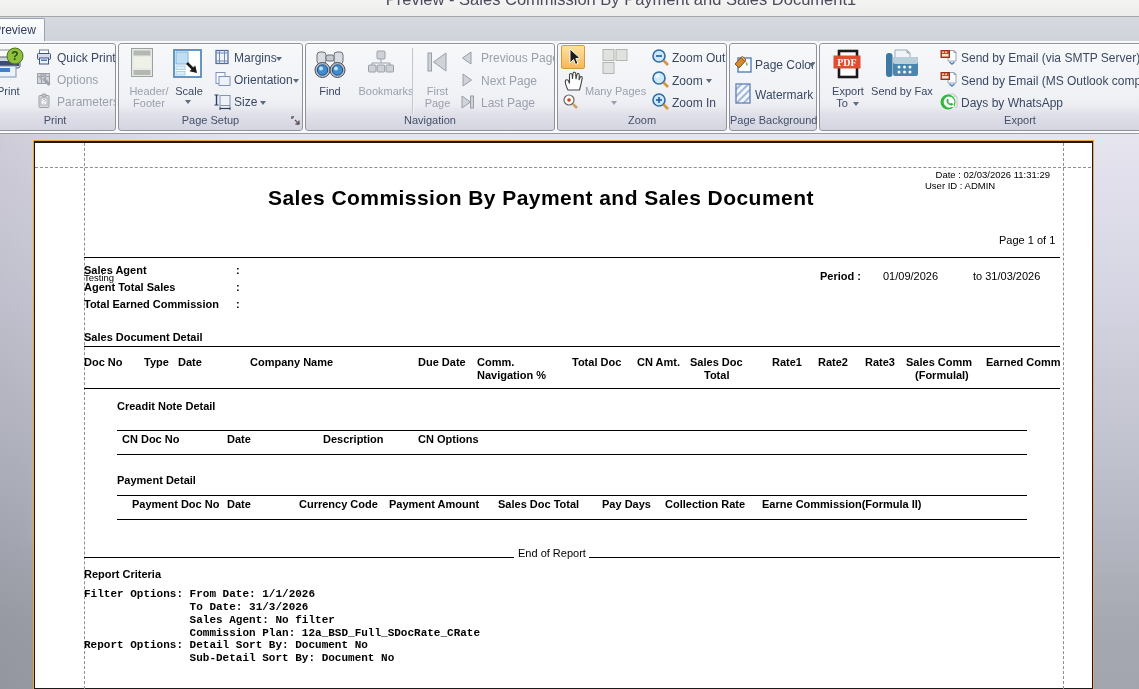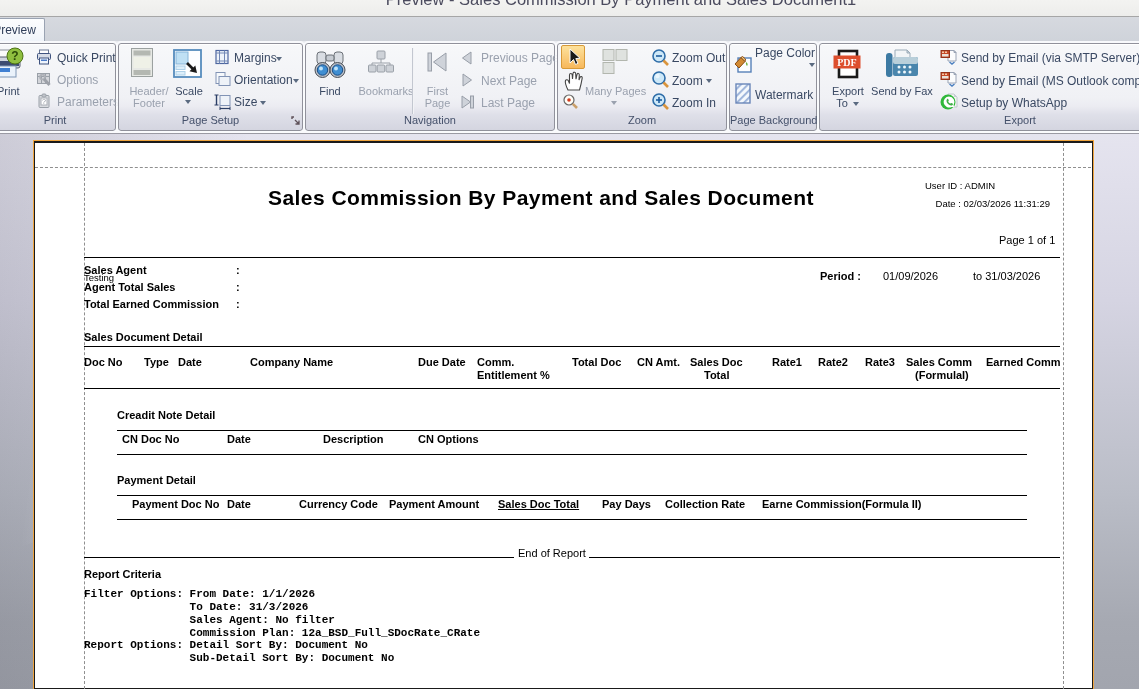--- a/index.html
+++ b/index.html
@@ -234,21 +234,21 @@
     <div class="abs btxt" style="left:114px;top:51.5px;">Zoom In</div>
   </div>
   <div class="abs grp" id="gBg" style="left:729px;width:86px;">
       <div class="abs glabel">Page Background</div>
     <svg class="abs" style="left:3px;top:10px;" width="20" height="19" viewBox="0 0 20 19">
       <rect x="5" y="4" width="13" height="14" fill="#fdfeff" stroke="#5680b8" stroke-width="1.4"></rect>
       <path d="M2 10 L8 3.5 L12 7.5 L6 14 Z" fill="#d28a33" stroke="#8a4c12"></path>
       <path d="M8 3.5 L12 7.5 L12.5 5 L9.5 2.5 Z" fill="#f3c87e" stroke="#8a4c12"></path>
       <path d="M13 8 C15 9 15 11 14 12 C13.2 11 12.6 9.5 13 8 Z" fill="#6faf3e"></path>
     </svg>
-    <div class="abs btxt" style="left:25px;top:2px;">Page Color</div>
+    <div class="abs btxt" style="left:25px;top:14px;">Page Color</div>
     <div class="abs darr" style="left:79px;top:19px;"></div>
     <svg class="abs" style="left:4px;top:39px;" width="18" height="22" viewBox="0 0 18 22">
       <defs>
         <pattern id="wm" width="5" height="5" patternTransform="rotate(45)" patternUnits="userSpaceOnUse">
           <rect width="5" height="5" fill="#f4f8fc"></rect>
           <rect width="1.9" height="5" fill="#9db4da"></rect>
         </pattern>
       </defs>
       <rect x="2" y="1" width="14" height="19" fill="url(#wm)" stroke="#6a86b8" stroke-width="1.4"></rect>
     </svg>
@@ -300,34 +300,34 @@
       <path d="M9.5 13 L12 15 L14.5 13" fill="none" stroke="#4a7fc0" stroke-width="1.4"></path>
     </svg>
     <div class="abs btxt" style="left:141px;top:29.5px;">Send by Email (MS Outlook compatible)</div>
     <svg class="abs" style="left:120px;top:49px;" width="18" height="18" viewBox="0 0 18 18">
       <path d="M8 1 L14 1 L17 4 L17 14 L8 14 Z" fill="#f2f4f1" stroke="#b5bcc4" stroke-width="0.8"></path>
       <path d="M14 1 L14 4 L17 4 Z" fill="#c9cfd6"></path>
       <circle cx="8" cy="9" r="7.5" fill="#2fb83a"></circle>
       <path d="M9 3.5 a5.5 5.5 0 0 1 4.6 8.5 l0.6 2.6 l-2.6 -0.7 a5.5 5.5 0 1 1 -2.6 -10.4 Z" fill="#fff"></path>
       <path d="M7 6.2 c0.6 -0.6 1.2 -0.4 1.4 0.2 l0.4 1 c0.1 0.4 -0.3 0.8 -0.6 1 c0.4 1 1.2 1.8 2.2 2.2 c0.3 -0.3 0.7 -0.8 1.1 -0.6 l1 0.5 c0.6 0.3 0.7 0.9 0.1 1.4 c-2.8 2.2 -7.7 -3.2 -5.6 -5.7 Z" fill="#3fae47"></path>
     </svg>
-    <div class="abs btxt" style="left:141px;top:51.5px;">Setup by WhatsApp</div>
+    <div class="abs btxt" style="left:141px;top:51.5px;">Days by WhatsApp</div>
   </div>
 </div>
 <div class="abs" id="preview">
   <div class="abs" id="swoosh"></div>
   <div class="abs" id="page"></div>
 </div>
 
 <div class="abs dash" style="left:84px;top:143px;height:546px;"></div>
 <div class="abs dash" style="left:1063px;top:143px;height:546px;"></div>
 <div class="abs dashh" style="left:35px;top:167px;width:1056px;"></div>
 
 <div class="abs b" style="left:268px;top:186px;font-size:21px;letter-spacing:0.45px;color:#000;white-space:nowrap;" id="rtitle">Sales Commission By Payment and Sales Document</div>
-<div class="abs t9" style="right:89px;top:169px;margin-top:29px;">Date : 02/03/2026 11:31:29</div>
+<div class="abs t9" style="right:89px;top:169px;">Date : 02/03/2026 11:31:29</div>
 <div class="abs t9" style="left:925px;top:180px;">User ID : ADMIN</div>
 <div class="abs" style="left:84px;top:232px;font-size:9.5px;color:#000;margin-top:40px;">Testing</div>
 <div class="abs t11" style="left:999px;top:234px;">Page 1 of 1</div>
 <div class="abs hr" style="left:84px;top:257px;width:976px;"></div>
 <div class="abs t11 b" style="left:84px;top:264px;">Sales Agent</div>
 <div class="abs t11 b" style="left:236px;top:264px;">:</div>
 <div class="abs t11 b" style="left:84px;top:281px;">Agent Total Sales</div>
 <div class="abs t11 b" style="left:236px;top:281px;">:</div>
 <div class="abs t11 b" style="left:84px;top:297.5px;">Total Earned Commission</div>
 <div class="abs t11 b" style="left:236px;top:297.5px;">:</div>
@@ -335,46 +335,46 @@
 <div class="abs t11" style="left:883px;top:269.5px;">01/09/2026</div>
 <div class="abs t11" style="left:973px;top:269.5px;">to 31/03/2026</div>
 <div class="abs t11 b" style="left:84px;top:331px;">Sales Document Detail</div>
 <div class="abs hr" style="left:84px;top:346px;width:976px;"></div>
 <div class="abs t11 b" style="left:84px;top:356px;">Doc No</div>
 <div class="abs t11 b" style="left:144px;top:356px;">Type</div>
 <div class="abs t11 b" style="left:178px;top:356px;">Date</div>
 <div class="abs t11 b" style="left:250px;top:356px;">Company Name</div>
 <div class="abs t11 b" style="left:418px;top:356px;">Due Date</div>
 <div class="abs t11 b" style="left:477px;top:356px;">Comm.</div>
-<div class="abs t11 b" style="left:477px;top:369px;">Entitlement %</div>
+<div class="abs t11 b" style="left:477px;top:369px;">Navigation %</div>
 <div class="abs t11 b" style="left:572px;top:356px;">Total Doc</div>
 <div class="abs t11 b" style="left:637px;top:356px;">CN Amt.</div>
 <div class="abs t11 b" style="left:690px;top:356px;">Sales Doc</div>
 <div class="abs t11 b" style="left:704px;top:369px;">Total</div>
 <div class="abs t11 b" style="left:772px;top:356px;">Rate1</div>
 <div class="abs t11 b" style="left:818px;top:356px;">Rate2</div>
 <div class="abs t11 b" style="left:865px;top:356px;">Rate3</div>
 <div class="abs t11 b" style="left:906px;top:356px;">Sales Comm</div>
 <div class="abs t11 b" style="left:915px;top:369px;">(FormulaI)</div>
 <div class="abs t11 b" style="left:986px;top:356px;">Earned Comm</div>
 <div class="abs hr" style="left:84px;top:388px;width:976px;"></div>
-<div class="abs t11 b" style="left:117px;top:409px;text-align:center;">Creadit Note Detail</div>
+<div class="abs t11 b" style="left:117px;top:400px;text-align:center;">Creadit Note Detail</div>
 <div class="abs hr" style="left:117px;top:430px;width:910px;"></div>
 <div class="abs t11 b" style="left:122px;top:433px;">CN Doc No</div>
 <div class="abs t11 b" style="left:227px;top:433px;">Date</div>
 <div class="abs t11 b" style="left:323px;top:433px;">Description</div>
 <div class="abs t11 b" style="left:418px;top:433px;">CN Options</div>
 <div class="abs hr" style="left:117px;top:454px;width:910px;"></div>
 <div class="abs t11 b" style="left:117px;top:473.5px;">Payment Detail</div>
 <div class="abs hr" style="left:117px;top:495px;width:910px;"></div>
 <div class="abs t11 b" style="left:132px;top:498px;">Payment Doc No</div>
 <div class="abs t11 b" style="left:227px;top:498px;">Date</div>
 <div class="abs t11 b" style="left:299px;top:498px;">Currency Code</div>
 <div class="abs t11 b" style="left:389px;top:498px;">Payment Amount</div>
-<div class="abs t11 b" style="left:498px;top:498px;text-decoration:underline;">Sales Doc Total</div>
+<div class="abs t11 b" style="left:498px;top:498px;">Sales Doc Total</div>
 <div class="abs t11 b" style="left:602px;top:498px;">Pay Days</div>
 <div class="abs t11 b" style="left:665px;top:498px;">Collection Rate</div>
 <div class="abs t11 b" style="left:762px;top:498px;">Earne Commission(Formula II)</div>
 <div class="abs hr" style="left:117px;top:519px;width:910px;"></div>
 <div class="abs hr" style="left:84px;top:557px;width:430px;"></div>
 <div class="abs t11" style="left:518px;top:547px;">End of Report</div>
 <div class="abs hr" style="left:589px;top:557px;width:471px;"></div>
 <div class="abs t11 b" style="left:84px;top:568px;">Report Criteria</div>
 <div class="abs mono" style="left:84px;top:588px;">Filter Options: From Date: 1/1/2026
                 To Date: 31/3/2026

